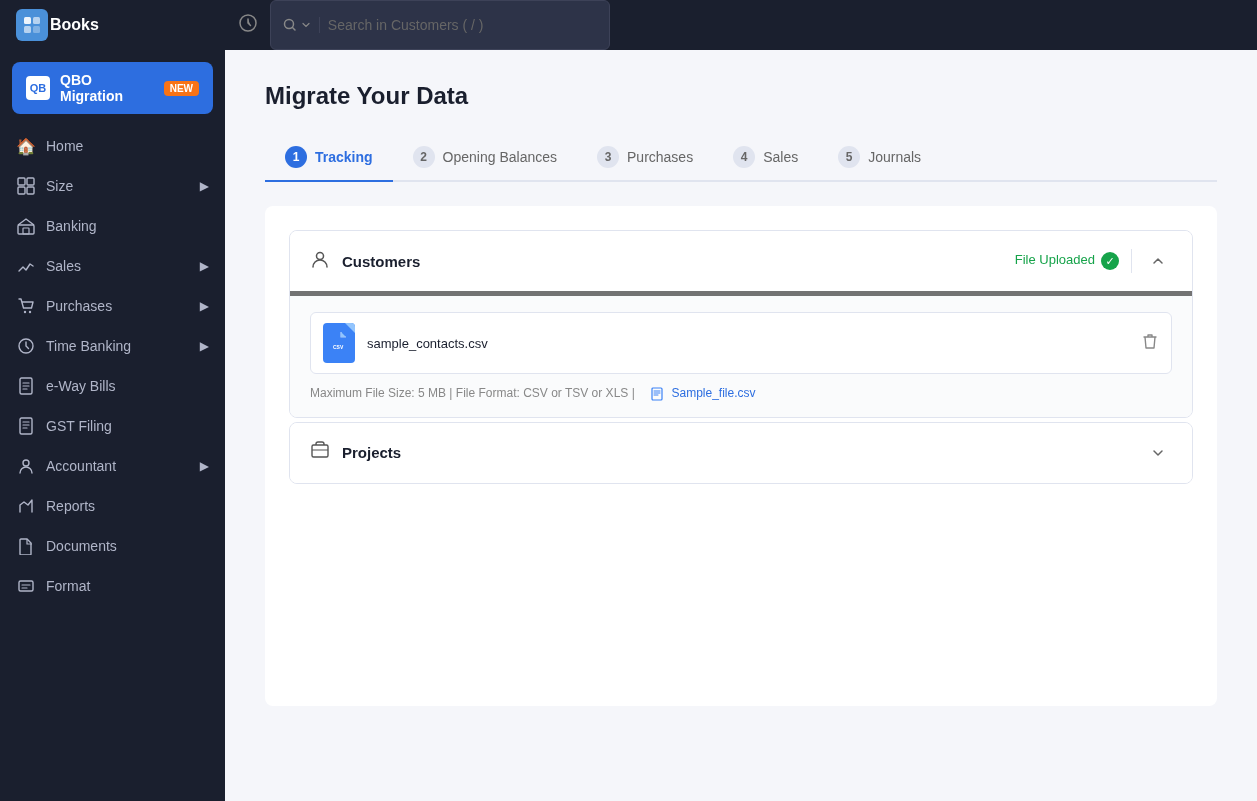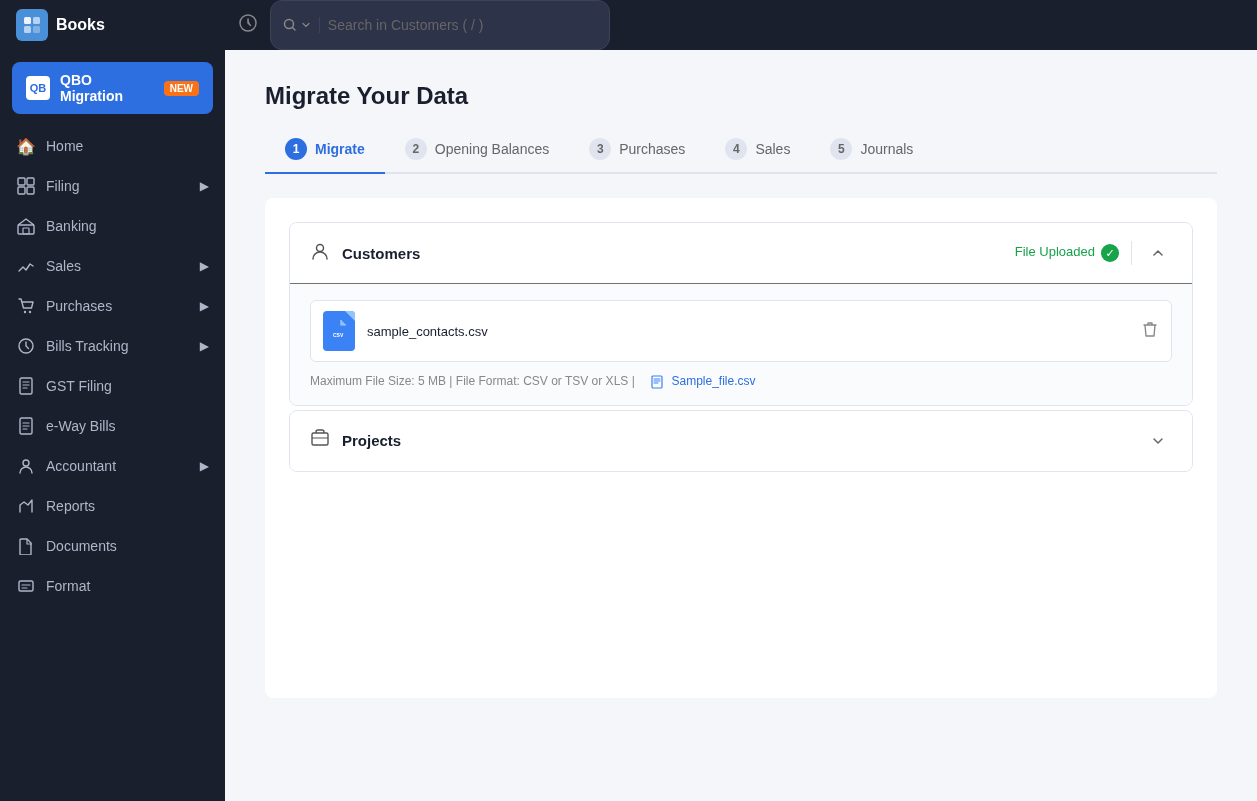--- a/index.html
+++ b/index.html
@@ -1,65 +1,65 @@
 <!DOCTYPE html>
 <html><head>
   <meta charset="utf-8">
   <style>
     * { box-sizing: border-box; margin: 0; padding: 0; }
     body { font-family: -apple-system, BlinkMacSystemFont, 'Segoe UI', sans-serif; display: flex; flex-direction: column; height: 801px; overflow: hidden; background: #f5f6fa; }
 
     
     .topbar { display: flex; align-items: center; background: #1a1f2e; height: 50px; padding: 0 16px; gap: 12px; flex-shrink: 0; }
-    .topbar-logo { display: flex; align-items: center; gap: 8px; color: white; font-size: 16px; font-weight: 600; width: 210px; }
+    .topbar-logo { display: flex; align-items: center; gap: 2px; color: white; font-size: 16px; font-weight: 600; width: 210px; }
     .logo-icon { width: 32px; height: 32px; background: #4a90d9; border-radius: 6px; display: flex; align-items: center; justify-content: center; color: white; font-size: 14px; font-weight: bold; }
     .topbar-clock { color: #888; font-size: 18px; cursor: pointer; }
-    .search-bar { display: flex; align-items: center; background: #2d3348; border-radius: 12px; padding: 16px 12px; gap: 8px; width: 340px; border: 1px solid #3d4258; }
+    .search-bar { display: flex; align-items: center; background: #2d3348; border-radius: 6px; padding: 16px 12px; gap: 8px; width: 340px; border: 1px solid #3d4258; }
     .search-bar input { background: transparent; border: none; outline: none; color: #aaa; font-size: 14px; width: 100%; }
     .search-bar input::placeholder { color: #666; }
     .search-trigger { display: flex; align-items: center; gap: 4px; color: #aaa; font-size: 14px; cursor: pointer; }
     .search-divider { width: 1px; height: 16px; background: #3d4258; }
 
     
     .main-layout { display: flex; flex: 1; overflow: hidden; }
 
     
     .sidebar { width: 225px; background: #1a1f2e; color: white; display: flex; flex-direction: column; overflow-y: auto; flex-shrink: 0; }
     .sidebar-qbo { margin: 12px; background: #2d6ee0; border-radius: 8px; padding: 10px 14px; display: flex; align-items: center; gap: 10px; cursor: pointer; }
     .sidebar-qbo-icon { width: 24px; height: 24px; background: white; border-radius: 4px; display: flex; align-items: center; justify-content: center; font-size: 11px; color: #2d6ee0; font-weight: bold; }
     .sidebar-qbo-label { font-size: 14px; font-weight: 600; color: white; flex: 1; }
     .sidebar-qbo-badge { background: #f97316; color: white; font-size: 10px; font-weight: bold; padding: 2px 6px; border-radius: 4px; text-align: right; }
     .sidebar-item { display: flex; align-items: center; gap: 10px; padding: 10px 16px; cursor: pointer; color: #b0b5c8; font-size: 14px; transition: background 0.15s; }
     .sidebar-item .icon { width: 20px; height: 20px; display: flex; align-items: center; justify-content: center; font-size: 16px; flex-shrink: 0; }
     .sidebar-item .arrow { margin-left: auto; font-size: 12px; }
 
     
     .content { flex: 1; overflow-y: auto; padding: 32px 40px; background: #f5f6fa; }
-    .page-title { font-size: 24px; font-weight: 700; color: #1a1f2e; margin-bottom: 16px; }
+    .page-title { font-size: 24px; font-weight: 700; color: #1a1f2e; margin-bottom: 24px; }
 
     
     .tabs { display: flex; align-items: center; gap: 0; margin-bottom: 0; border-bottom: 2px solid #e0e4ef; }
     .tab { display: flex; align-items: center; gap: 8px; padding: 12px 20px; cursor: pointer; color: #666; font-size: 14px; font-weight: 500; border-bottom: 2px solid transparent; margin-bottom: -2px; white-space: nowrap; }
     .tab.active { color: #2d6ee0; border-bottom-color: #2d6ee0; font-weight: 600; }
     .tab-num { width: 22px; height: 22px; border-radius: 50%; display: flex; align-items: center; justify-content: center; font-size: 12px; font-weight: 600; background: #e0e4ef; color: #666; flex-shrink: 0; }
     .tab.active .tab-num { background: #2d6ee0; color: white; }
 
     
     .panel { background: white; border-radius: 8px; padding: 24px; margin-top: 24px; min-height: 500px; }
 
     
     .section-card { border: 1px solid #e0e4ef; border-radius: 8px; margin-bottom: 4px; overflow: hidden; }
     .section-header { display: flex; align-items: center; padding: 16px 20px; background: white; gap: 12px; }
     .section-icon { font-size: 18px; color: #666; }
     .section-title { font-size: 15px; font-weight: 600; color: #1a1f2e; flex: 1; }
     .section-status { display: flex; align-items: flex-start; gap: 6px; color: #16a34a; font-size: 13px; font-weight: 500; }
     .status-check { width: 18px; height: 18px; background: #16a34a; border-radius: 50%; display: flex; align-items: center; justify-content: center; color: white; font-size: 11px; }
     .section-toggle { width: 28px; height: 28px; display: flex; align-items: center; justify-content: center; cursor: pointer; color: #888; font-size: 16px; }
     .section-divider { width: 1px; height: 24px; background: #e0e4ef; }
-    .section-body { border-top: 1px solid #737373; padding: 16px 20px; background: #fafbfc; }
+    .section-body { border-top: 5px solid #737373; padding: 16px 20px; background: #fafbfc; }
 
     
     .file-item { display: flex; align-items: center; gap: 12px; padding: 10px 12px; background: white; border: 1px solid #e0e4ef; border-radius: 6px; margin-bottom: 12px; }
     .file-icon { width: 32px; height: 40px; background: #3b82f6; border-radius: 4px; display: flex; align-items: center; justify-content: center; position: relative; overflow: hidden; }
     .file-icon::before { content: ''; position: absolute; top: 0; right: 0; width: 10px; height: 10px; background: #93c5fd; clip-path: polygon(100% 0, 0 0, 100% 100%); }
     .file-name { font-size: 13px; color: #1a1f2e; font-weight: 500; flex: 1; }
     .file-delete { color: #999; cursor: pointer; font-size: 18px; }
     .file-info { font-size: 12px; color: #888; }
     .file-info a { color: #2d6ee0; text-decoration: none; }
     .pipe { margin: 0 6px; }
@@ -119,21 +119,21 @@
     </div>
     <div class="sidebar-item">
       <span class="icon">
         <svg width="18" height="18" viewBox="0 0 18 18" fill="none">
             <rect x="1" y="1" width="7" height="7" rx="1" stroke="#b0b5c8" stroke-width="1.4"></rect>
             <rect x="10" y="1" width="7" height="7" rx="1" stroke="#b0b5c8" stroke-width="1.4"></rect>
             <rect x="1" y="10" width="7" height="7" rx="1" stroke="#b0b5c8" stroke-width="1.4"></rect>
             <rect x="10" y="10" width="7" height="7" rx="1" stroke="#b0b5c8" stroke-width="1.4"></rect>
           </svg>
       </span>
-      <span>Filing</span>
+      <span>Size</span>
       <span class="arrow">▶</span>
     </div>
     <div class="sidebar-item">
       <span class="icon">
         <svg width="18" height="18" viewBox="0 0 18 18" fill="none">
             <rect x="1" y="8" width="16" height="9" rx="1" stroke="#b0b5c8" stroke-width="1.4"></rect>
             <path d="M1 8L9 2l8 6" stroke="#b0b5c8" stroke-width="1.4"></path>
             <rect x="6" y="11" width="6" height="6" rx="0.5" stroke="#b0b5c8" stroke-width="1.2"></rect>
           </svg>
       </span>
@@ -159,40 +159,40 @@
       <span>Purchases</span>
       <span class="arrow">▶</span>
     </div>
     <div class="sidebar-item">
       <span class="icon">
         <svg width="18" height="18" viewBox="0 0 18 18" fill="none">
             <circle cx="9" cy="9" r="7" stroke="#b0b5c8" stroke-width="1.4"></circle>
             <path d="M9 5v4l2.5 2.5" stroke="#b0b5c8" stroke-width="1.4" stroke-linecap="round"></path>
           </svg>
       </span>
-      <span>Bills Tracking</span>
-      <span class="arrow">▶</span>
+      <span>Time Banking</span>
+      <span class="arrow">▶</span>
+    </div>
+    <div class="sidebar-item">
+      <span class="icon">
+        <svg width="18" height="18" viewBox="0 0 18 18" fill="none">
+            <rect x="3" y="1" width="12" height="16" rx="1.5" stroke="#b0b5c8" stroke-width="1.4"></rect>
+            <path d="M6 6h6M6 9h6M6 12h4" stroke="#b0b5c8" stroke-width="1.2" stroke-linecap="round"></path>
+          </svg>
+      </span>
+      <span>e-Way Bills</span>
     </div>
     <div class="sidebar-item">
       <span class="icon">
         <svg width="18" height="18" viewBox="0 0 18 18" fill="none">
             <rect x="3" y="1" width="12" height="16" rx="1.5" stroke="#b0b5c8" stroke-width="1.4"></rect>
             <path d="M6 5h6M6 8h6M6 11h4" stroke="#b0b5c8" stroke-width="1.2" stroke-linecap="round"></path>
           </svg>
       </span>
       <span>GST Filing</span>
-    </div>
-    <div class="sidebar-item">
-      <span class="icon">
-        <svg width="18" height="18" viewBox="0 0 18 18" fill="none">
-            <rect x="3" y="1" width="12" height="16" rx="1.5" stroke="#b0b5c8" stroke-width="1.4"></rect>
-            <path d="M6 6h6M6 9h6M6 12h4" stroke="#b0b5c8" stroke-width="1.2" stroke-linecap="round"></path>
-          </svg>
-      </span>
-      <span>e-Way Bills</span>
     </div>
     <div class="sidebar-item">
       <span class="icon">
         <svg width="18" height="18" viewBox="0 0 18 18" fill="none">
             <circle cx="9" cy="6" r="3" stroke="#b0b5c8" stroke-width="1.4"></circle>
             <path d="M3 16c0-3.314 2.686-6 6-6s6 2.686 6 6" stroke="#b0b5c8" stroke-width="1.4" stroke-linecap="round"></path>
           </svg>
       </span>
       <span>Accountant</span>
       <span class="arrow">▶</span>
@@ -224,21 +224,21 @@
       <span>Format</span>
     </div>
   </div>
 
   <div class="content">
     <h1 class="page-title">Migrate Your Data</h1>
 
     <div class="tabs">
       <div class="tab active">
         <span class="tab-num">1</span>
-        <span>Migrate</span>
+        <span>Tracking</span>
       </div>
       <div class="tab">
         <span class="tab-num">2</span>
         <span>Opening Balances</span>
       </div>
       <div class="tab">
         <span class="tab-num">3</span>
         <span>Purchases</span>
       </div>
       <div class="tab">

